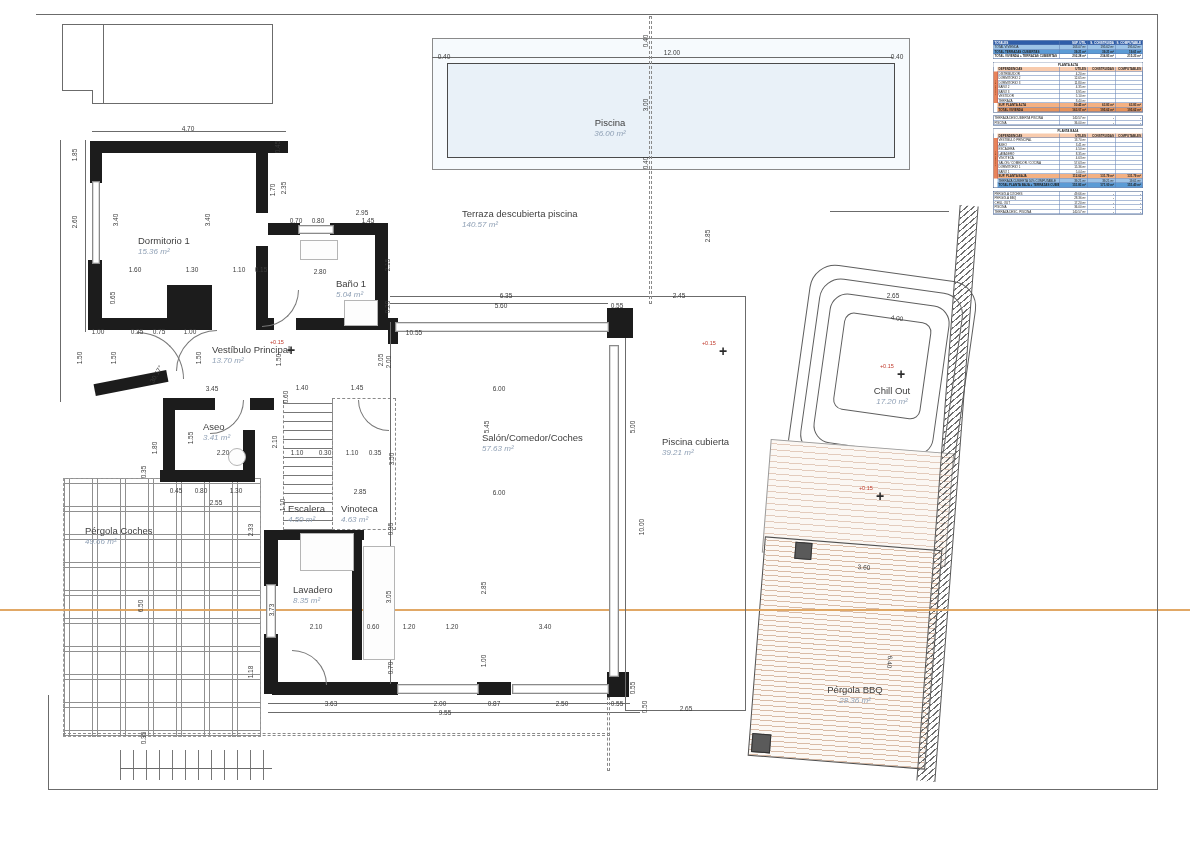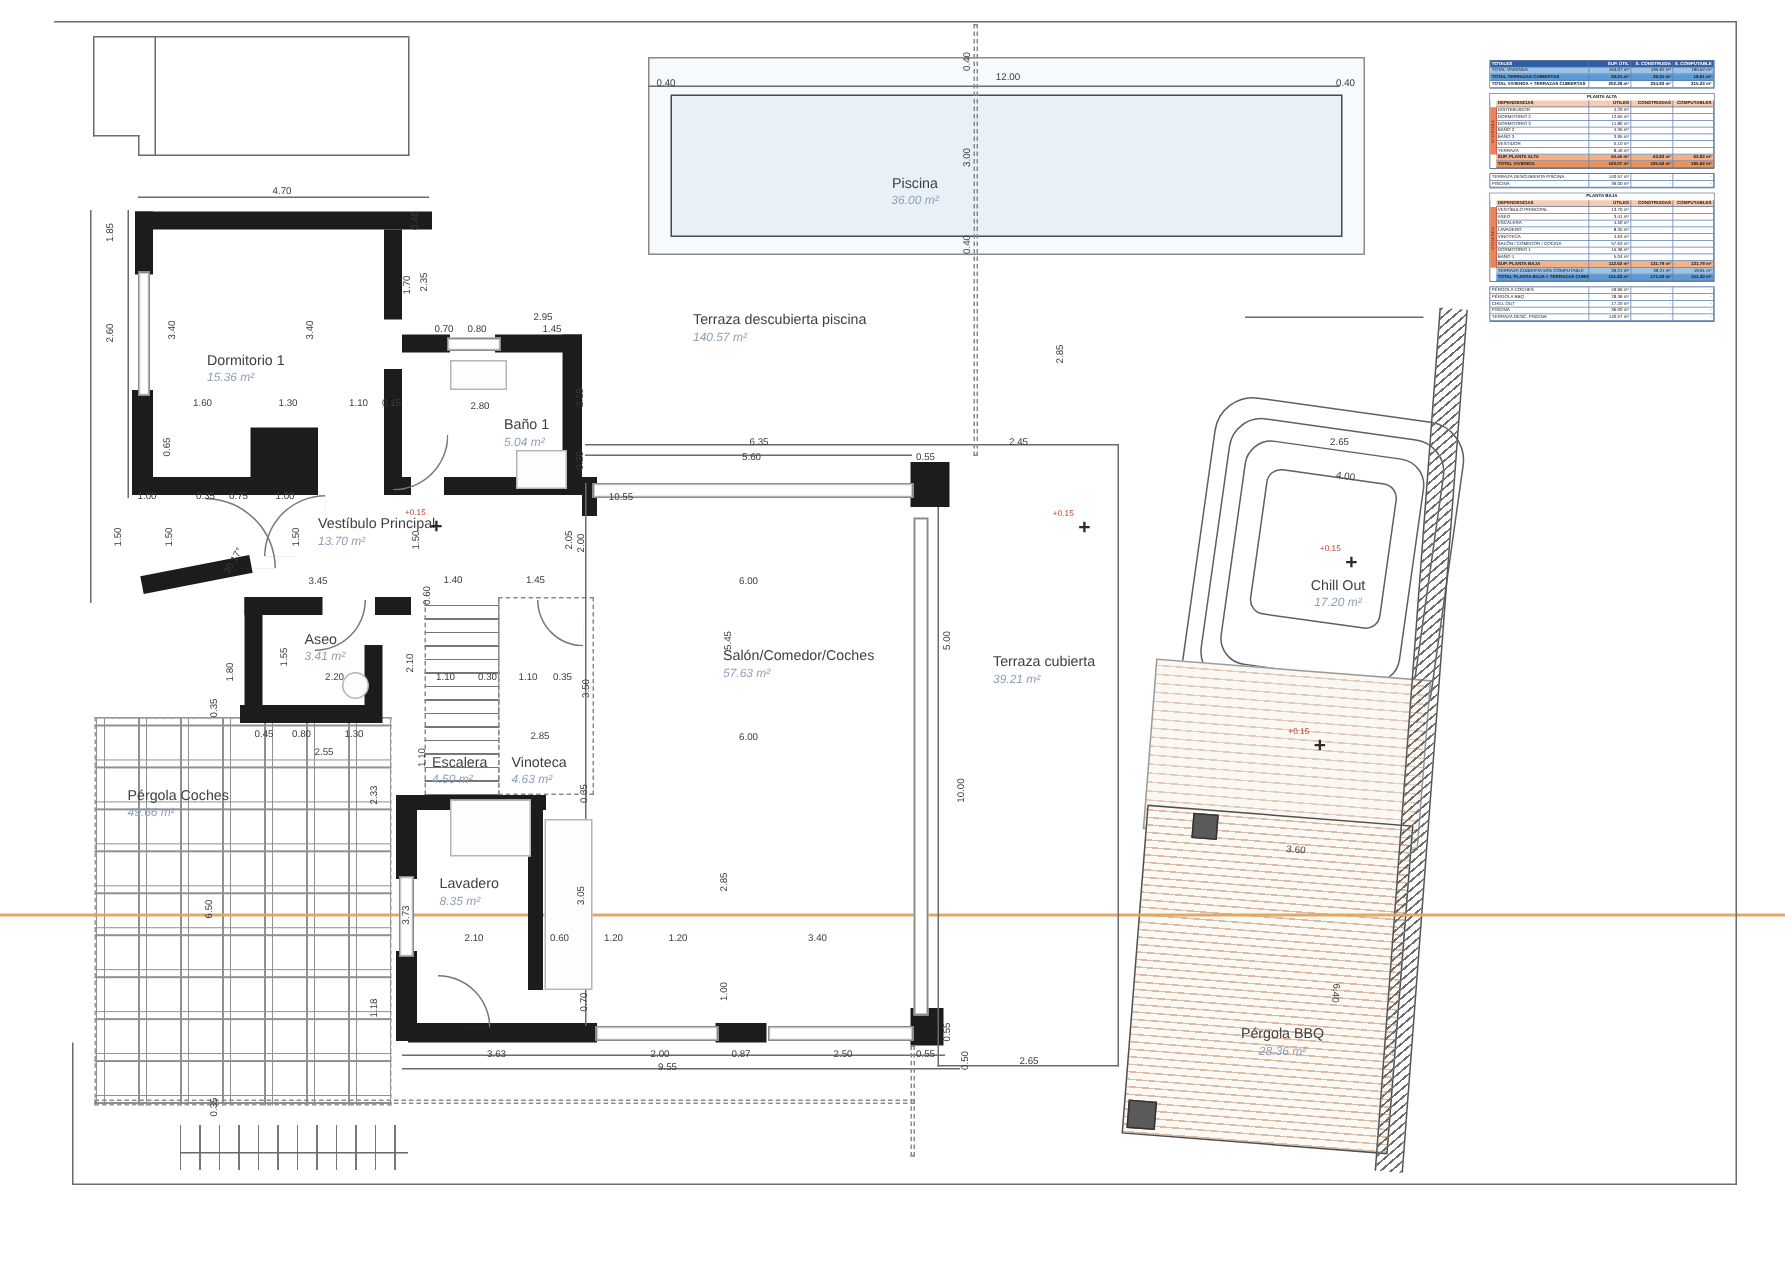--- a/index.html
+++ b/index.html
@@ -414,21 +414,21 @@
     </div>
     <div class="rl" style="left: 482px; top: 433px;">
       <div>Salón/Comedor/Coches</div>
       <div class="ar">57.63 m²</div>
     </div>
     <div class="rl" style="left: 293px; top: 585px;">
       <div>Lavadero</div>
       <div class="ar">8.35 m²</div>
     </div>
     <div class="rl" style="left: 662px; top: 437px;">
-      <div>Terraza cubierta</div>
+      <div>Piscina cubierta</div>
       <div class="ar">39.21 m²</div>
     </div>
     <div class="rl" style="left: 85px; top: 526px;">
       <div>Pérgola Coches</div>
       <div class="ar">49.66 m²</div>
     </div>
     <div class="rl ctr" style="left: 892px; top: 386px;">
       <div>Chill Out</div>
       <div class="ar">17.20 m²</div>
     </div>

